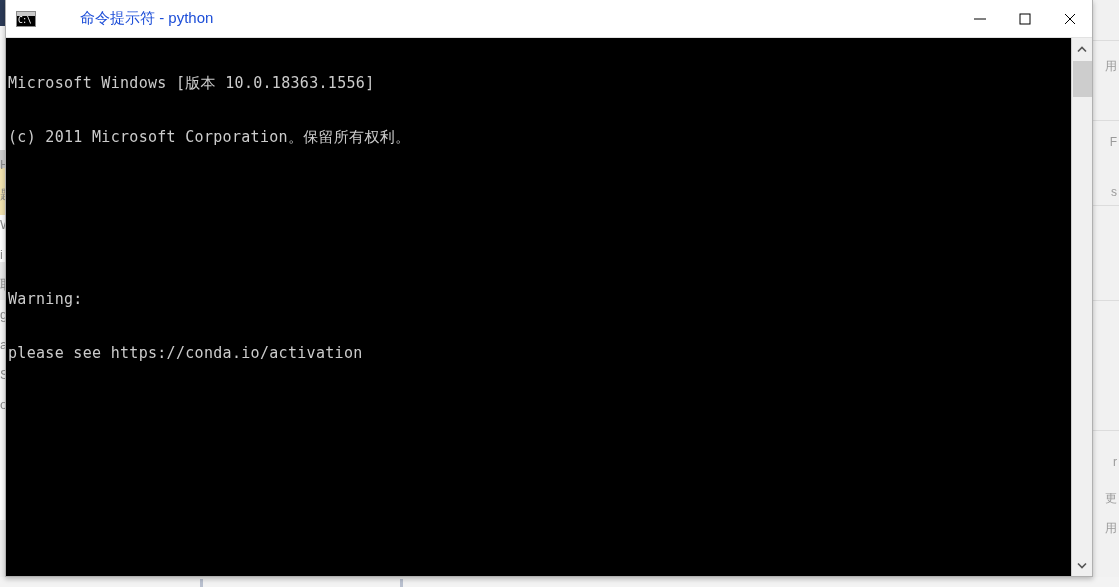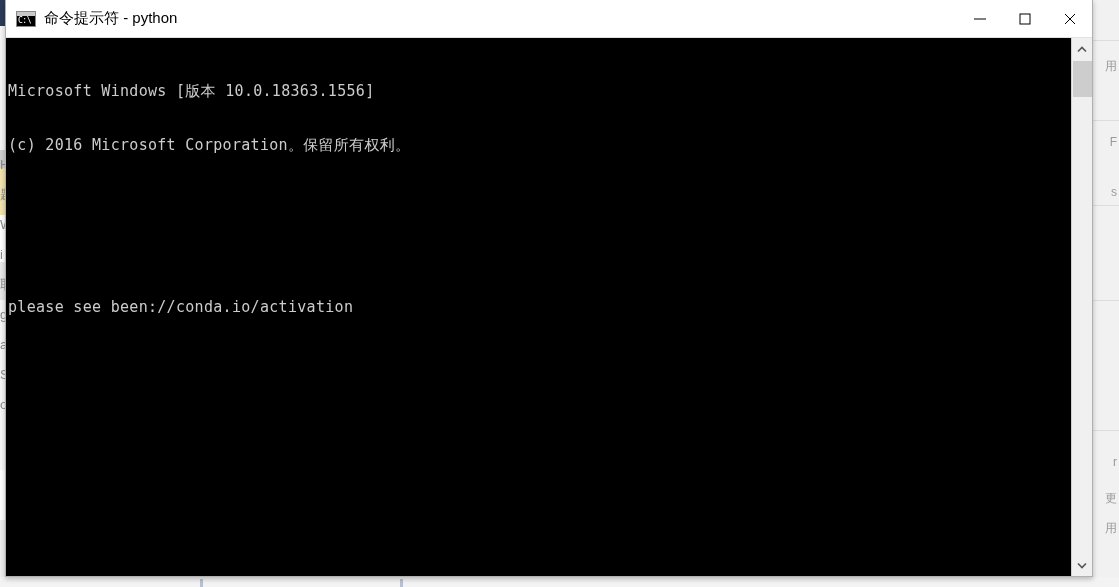--- a/index.html
+++ b/index.html
@@ -126,22 +126,23 @@
     top: 4px;
     font-family: "DejaVu Sans Mono", monospace;
     font-size: 8px;
     line-height: 10px;
     color: #ffffff;
     letter-spacing: -0.5px;
   }
   #window-title {
     font-family: "Liberation Sans", sans-serif;
     font-size: 15px;
-    color: #000000;
+    color: #1d4ed8;
     white-space: nowrap;
+    margin-left: 36px;
   }
   #titlebar-buttons {
     display: flex;
     height: 38px;
     flex: 0 0 auto;
   }
   .win-btn {
     width: 45px;
     height: 38px;
     display: flex;
@@ -152,21 +153,21 @@
   .win-btn svg { display: block; }
 
   
   #terminal {
     position: absolute;
     left: 0;
     top: 38px;
     right: 21px;
     bottom: 0;
     background: #000000;
-    padding: 8px 0 0 2px;
+    padding: 0 0 0 2px;
     box-sizing: border-box;
     overflow: hidden;
   }
   #terminal-lines {
     font-family: "DejaVu Sans Mono", monospace;
     font-size: 15px;
     line-height: 18px;
     color: #cccccc;
     white-space: pre;
     letter-spacing: 0.3px;
@@ -296,24 +297,25 @@
           <line x1="2" y1="2" x2="12" y2="12" stroke="#000" stroke-width="1"></line>
           <line x1="12" y1="2" x2="2" y2="12" stroke="#000" stroke-width="1"></line>
         </svg>
       </div>
     </div>
   </div>
 
   <div id="terminal">
     <div id="terminal-lines">
       <div class="term-line">Microsoft Windows [版本 10.0.18363.1556]</div>
-      <div class="term-line">(c) 2016 Microsoft Corporation。保留所有权利。</div>
+      <div class="term-line">(c) 2011 Microsoft Corporation。保留所有权利。</div>
       <div class="term-line blank"></div>
       <div class="term-line blank"></div>
-      <div class="term-line">please see been://conda.io/activation</div>
+      <div class="term-line">Warning:</div>
+      <div class="term-line">please see https://conda.io/activation</div>
       
       
       
     </div>
   </div>
 
   <div id="console-scrollbar">
     <div class="sb-arrow up">
       <svg width="10" height="7" viewBox="0 0 10 7">
         <polyline points="1,5.5 5,1.5 9,5.5" fill="none" stroke="#555" stroke-width="1.6"></polyline>

